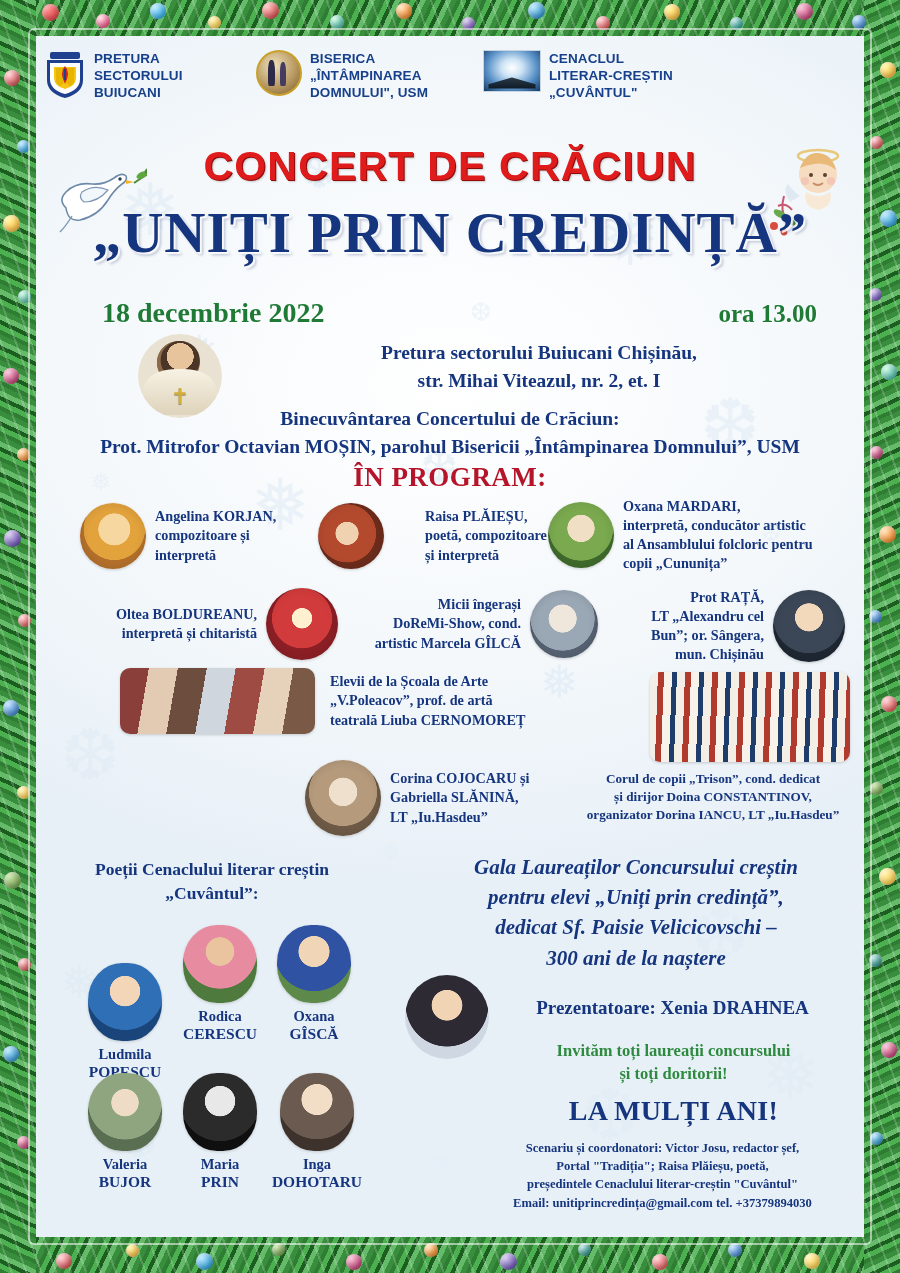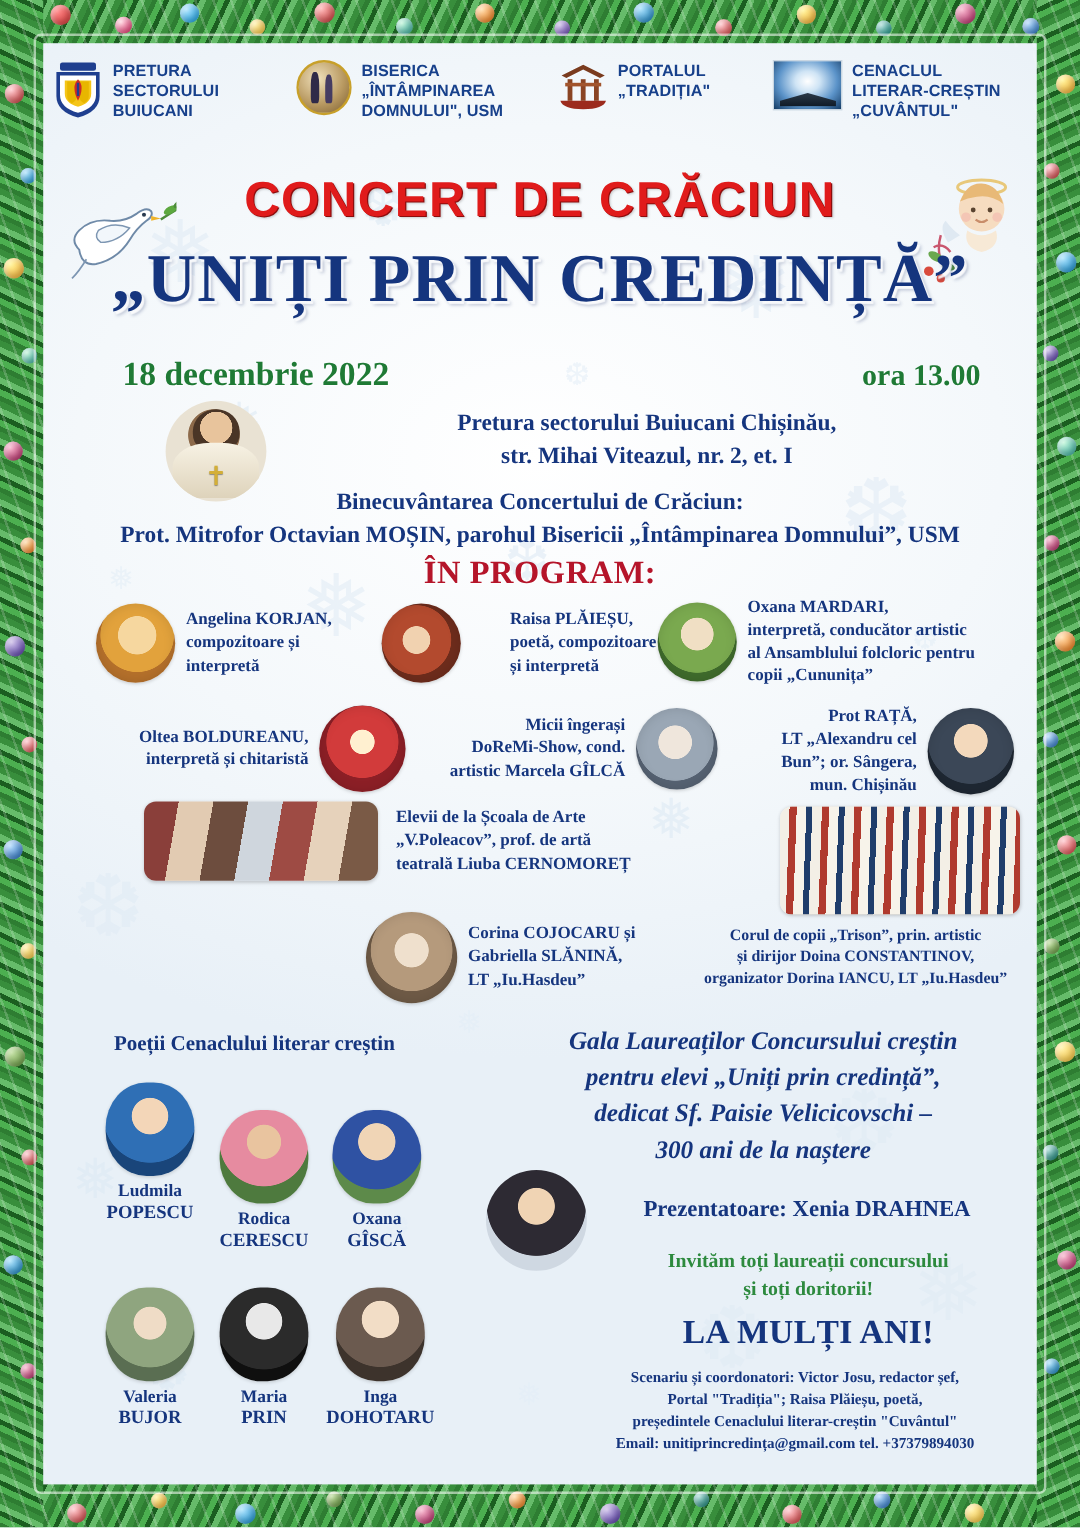--- a/index.html
+++ b/index.html
@@ -473,36 +473,20 @@
 
       <div class="org" style="width:215px;">
         <div class="org-logo logo-circle"></div>
         <div class="org-text">
           <div>BISERICA</div>
           <div>„ÎNTÂMPINAREA</div>
           <div>DOMNULUI", USM</div>
         </div>
       </div>
 
-      <div class="org" style="width:175px;">
-        <div class="org-logo">
-          <svg class="logo-gate" viewBox="0 0 42 42">
-            <path d="M3 13 L21 4 L39 13 L35 15 L21 8 L7 15 Z" fill="#7a3b1e"></path>
-            <rect x="8" y="16" width="4" height="18" fill="#8a4423"></rect>
-            <rect x="19" y="16" width="4" height="18" fill="#8a4423"></rect>
-            <rect x="30" y="16" width="4" height="18" fill="#8a4423"></rect>
-            <rect x="6" y="19" width="30" height="3" fill="#a1542c"></rect>
-            <path d="M2 34 H40 Q38 41 21 41 Q4 41 2 34 Z" fill="#9c2b1e"></path>
-          </svg>
-        </div>
-        <div class="org-text">
-          <div>PORTALUL</div>
-          <div>„TRADIȚIA"</div>
-        </div>
-      </div>
 
       <div class="org" style="width:230px;">
         <div class="org-logo logo-bible"></div>
         <div class="org-text">
           <div>CENACLUL</div>
           <div>LITERAR-CREȘTIN</div>
           <div>„CUVÂNTUL"</div>
         </div>
       </div>
     </div>
@@ -641,30 +625,31 @@
       </div>
     </div>
 
     <div style="position:absolute; left:650px; top:672px; width:200px;">
       <div class="ph-rect group-wide" style="width:200px;height:90px;
            background:
              repeating-linear-gradient(92deg, #f3efe6 0 8px, #b03a2e 8px 14px, #f7f3ea 14px 22px, #1f3d6b 22px 27px),
              linear-gradient(180deg, #e9d9bb 0%, #9c7f5a 100%);"></div>
     </div>
     <div style="position:absolute; left:568px; top:770px; width:290px; font-size:13.2px; font-weight:bold; line-height:1.38; color:#15357e; text-align:center;">
-      <div>Corul de copii „Trison”, prin.  artistic</div>
+      <div>Corul de copii „Trison”, cond.  dedicat</div>
       <div>și dirijor Doina CONSTANTINOV,</div>
       <div>organizator Dorina IANCU, LT „Iu.Hasdeu”</div>
     </div>
 
     <div class="poets-head">
       <div>Poeții Cenaclului literar creștin</div>
-    </div>
-
-    <div class="poet" style="left:79px; top:902px;">
+      <div>„Cuvântul”:</div>
+    </div>
+
+    <div class="poet" style="left:79px; top:963px;">
       <div class="pp" style="background:radial-gradient(circle at 50% 36%, #f3d6b8 0 24%, #2f6fb5 25% 62%, #19457a 63% 100%);"></div>
       <div class="pname">Ludmila</div>
       <div class="psurname">POPESCU</div>
     </div>
 
     <div class="poet" style="left:174px; top:925px;">
       <div class="pp" style="background:radial-gradient(circle at 50% 34%, #e9c49f 0 22%, #e68ba0 23% 58%, #4e7a3e 59% 100%);"></div>
       <div class="pname">Rodica</div>
       <div class="psurname">CERESCU</div>
     </div>

